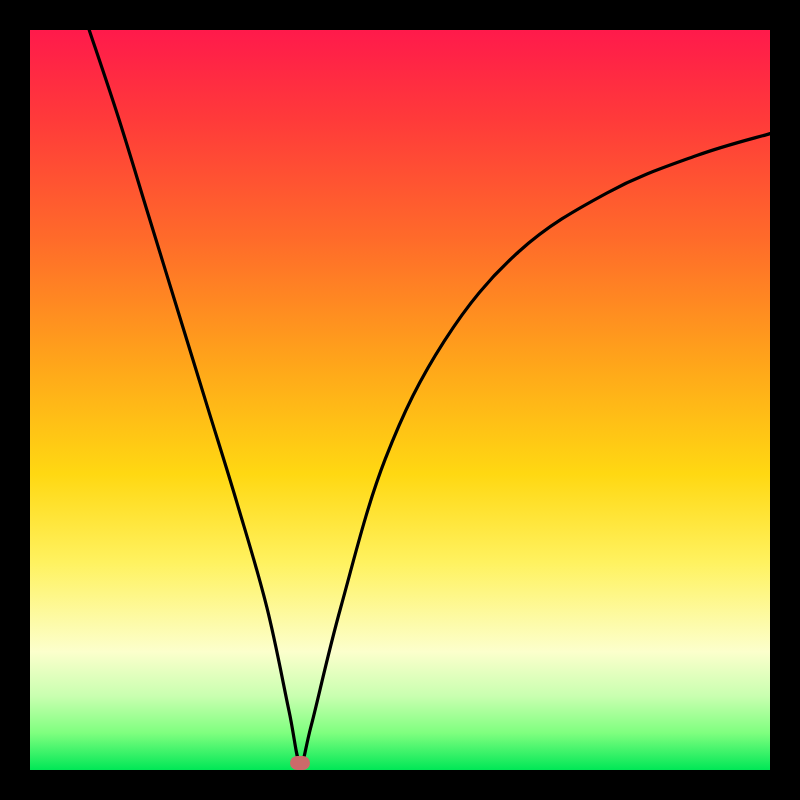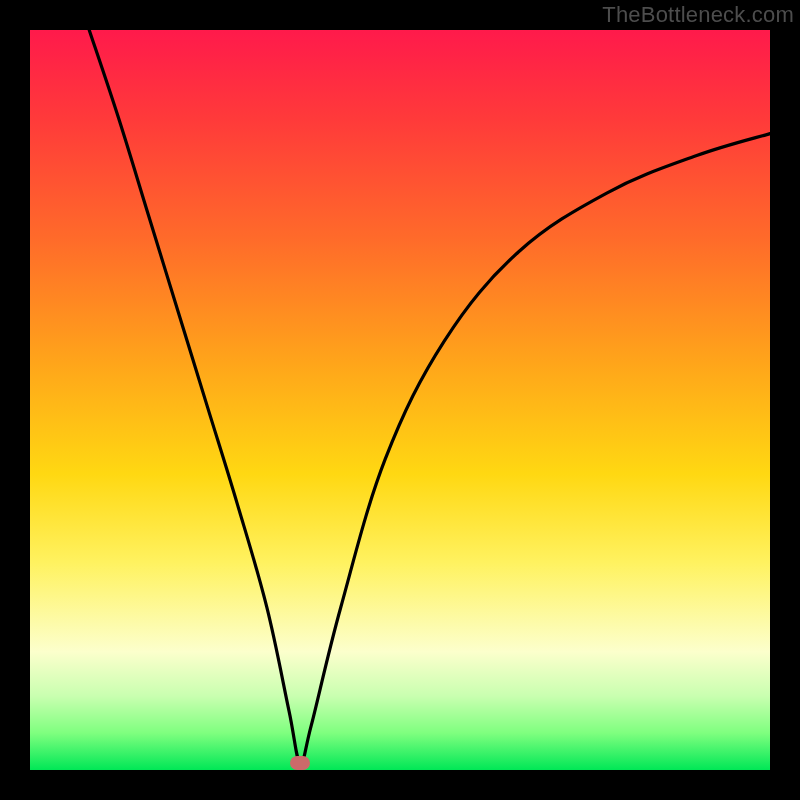--- a/index.html
+++ b/index.html
@@ -59,14 +59,13 @@
 </head>
 <body>
 
 <div class="frame">
   <div class="plot-area">
     <svg class="curve" viewBox="0 0 740 740">
       <path id="curve-path" d="M 59.2 0 C 64.528 15.983999999999991, 78.14399999999999 55.49999999999996, 88.8 88.79999999999995 C 99.456 122.09999999999995, 107.744 150.368, 118.4 185 C 129.056 219.632, 137.344 246.56799999999998, 148 281.2 C 158.656 315.832, 166.944 342.76800000000003, 177.6 377.40000000000003 C 188.256 412.03200000000004, 196.544 437.636, 207.20000000000002 473.6 C 217.85600000000002 509.564, 227.47600000000003 539.9040000000001, 236.8 577.2 C 246.124 614.496, 253.006 652.828, 259 680.8 C 264.99399999999997 708.7719999999999, 266.104 729.936, 270.09999999999997 732.6 C 274.09599999999995 735.264, 273.87399999999997 723.572, 281.2 695.6 C 288.526 667.628, 297.48 625.152, 310.8 577.2 C 324.12 529.248, 336.55199999999996 477.152, 355.2 429.2 C 373.848 381.248, 390.42400000000004 348.096, 414.40000000000003 310.8 C 438.37600000000003 273.504, 459.096 248.64000000000001, 488.40000000000003 222 C 517.7040000000001 195.35999999999999, 545.2320000000001 180.11599999999993, 577.2 162.79999999999995 C 609.168 145.48399999999998, 636.696 136.45600000000005, 666 125.80000000000007 C 695.304 115.14400000000008, 726.68 107.59600000000003, 740 103.60000000000002" fill="none" stroke="#000" stroke-width="3.2" stroke-linejoin="round" stroke-linecap="round"></path>
     </svg>
     <div class="marker" id="marker" style="left: 270.1px; top: 732.6px;"></div>
   </div>
-  <div class="watermark">TheBottleneck.com</div>
 </div>
 
 </body></html>

